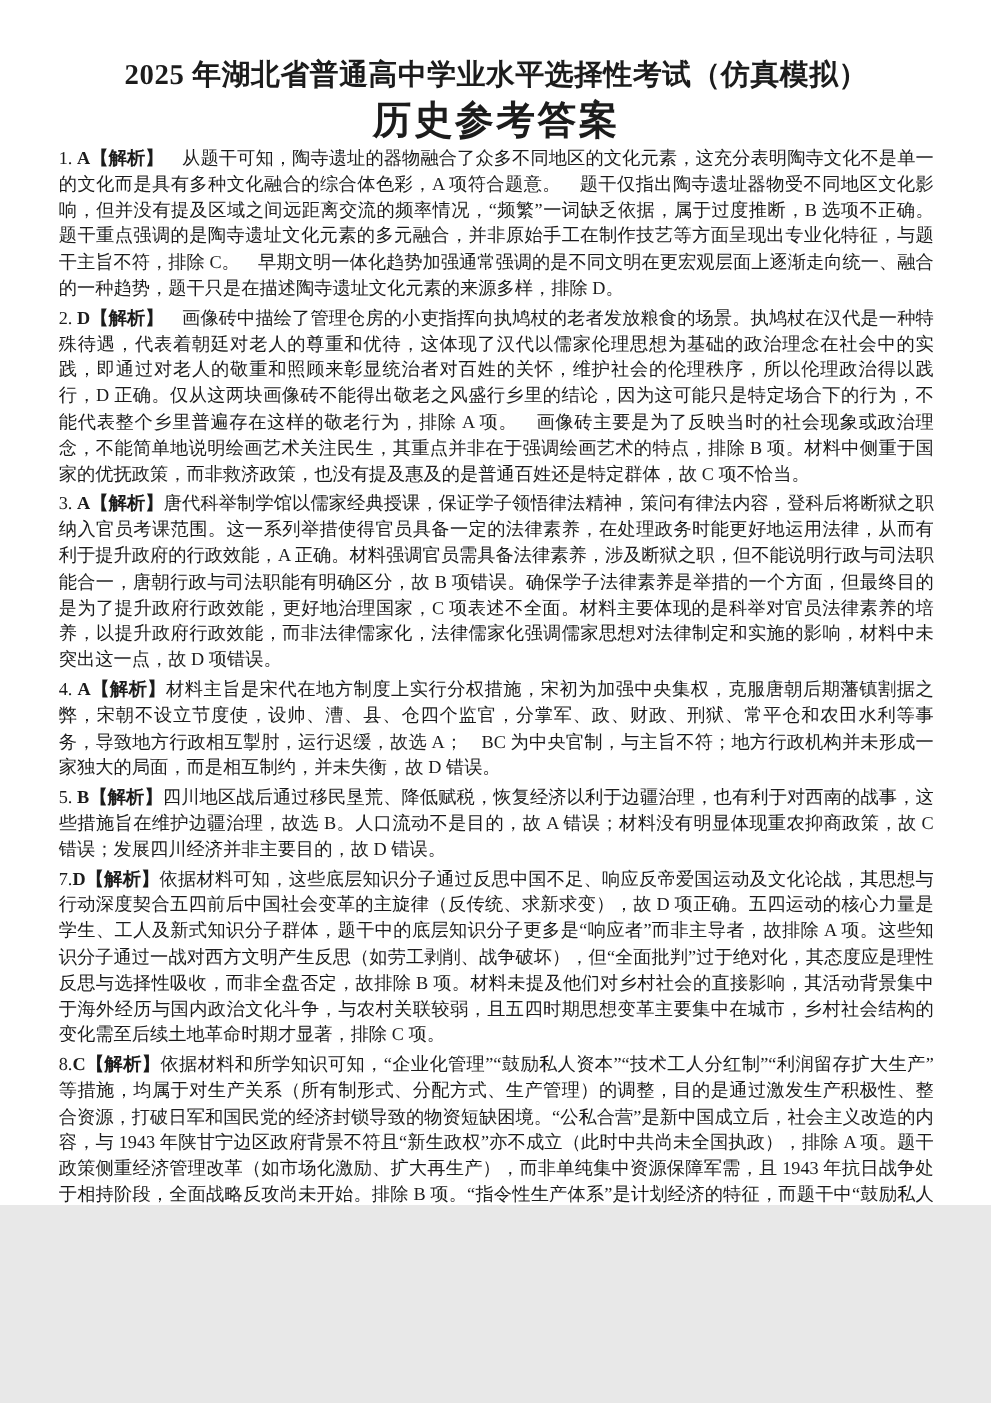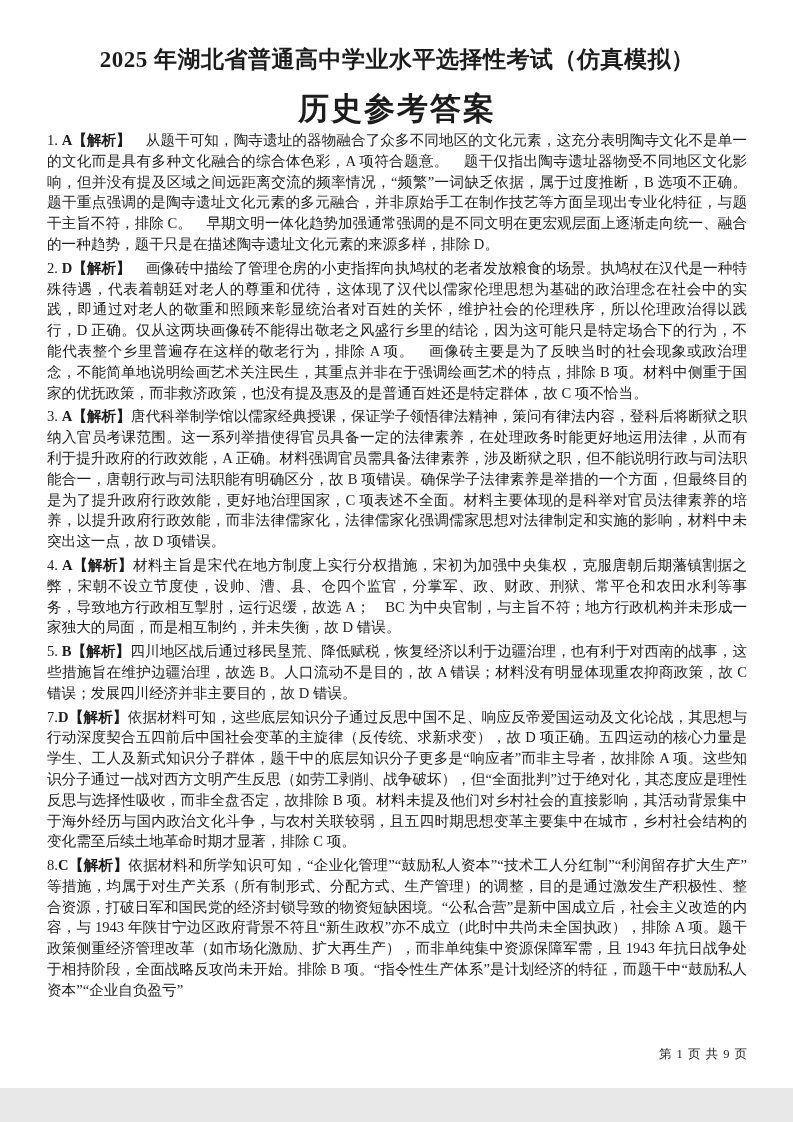--- a/index.html
+++ b/index.html
@@ -3,40 +3,39 @@
 <meta charset="utf-8">
 <style>
   * { margin: 0; padding: 0; box-sizing: border-box; }
   html, body { background: #e8e8e8; }
   body {
     width: 793px; height: 1122px;
     font-family: "Liberation Serif", "DejaVu Serif", serif;
   }
   .page {
     position: relative;
-    width: 793px; height: 1088px;
+    width: 793px; height: 964px;
     background: #ffffff;
     color: #1c1c1c;
     padding: 44px 46px 0 47px;
     overflow: hidden;
   }
   .doc-title {
     text-align: center;
     font-size: 23px;
     font-weight: 700;
     line-height: 32px;
     letter-spacing: 0.5px;
     font-family: "Liberation Serif", "DejaVu Serif", serif;
   }
   .doc-subtitle {
     text-align: center;
     font-size: 31px;
     font-weight: 900;
     line-height: 40px;
-    margin-top: 13px;
     letter-spacing: 2px;
     font-family: "Liberation Sans", "DejaVu Sans", sans-serif;
   }
   .content {
     margin-top: 1px;
     width: 700px;
   }
   .item {
     font-size: 14.6px;
     line-height: 20.8px;

